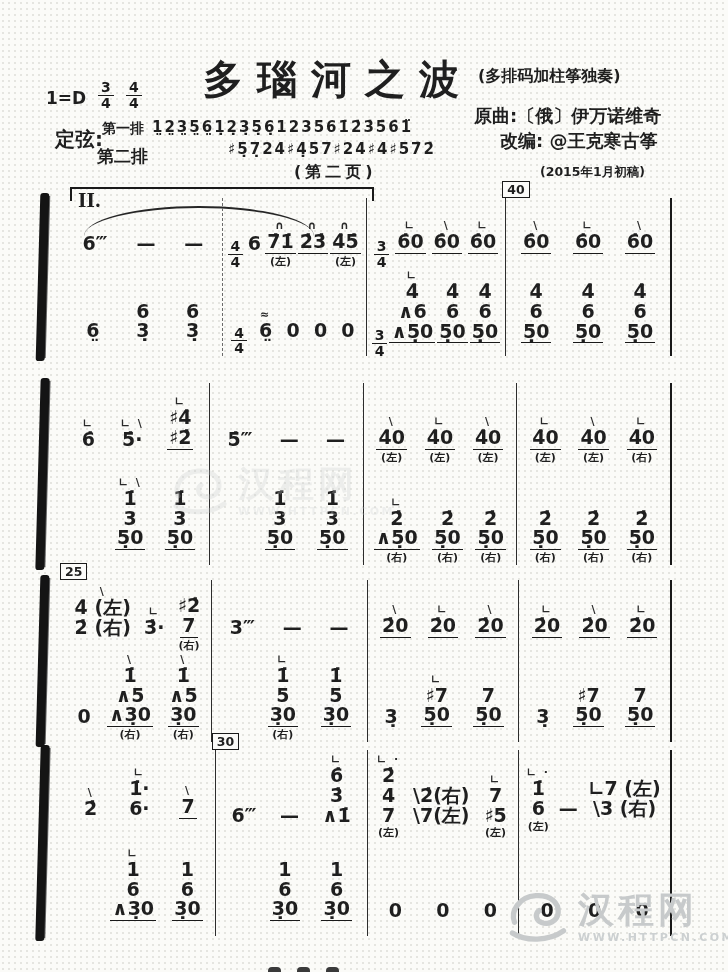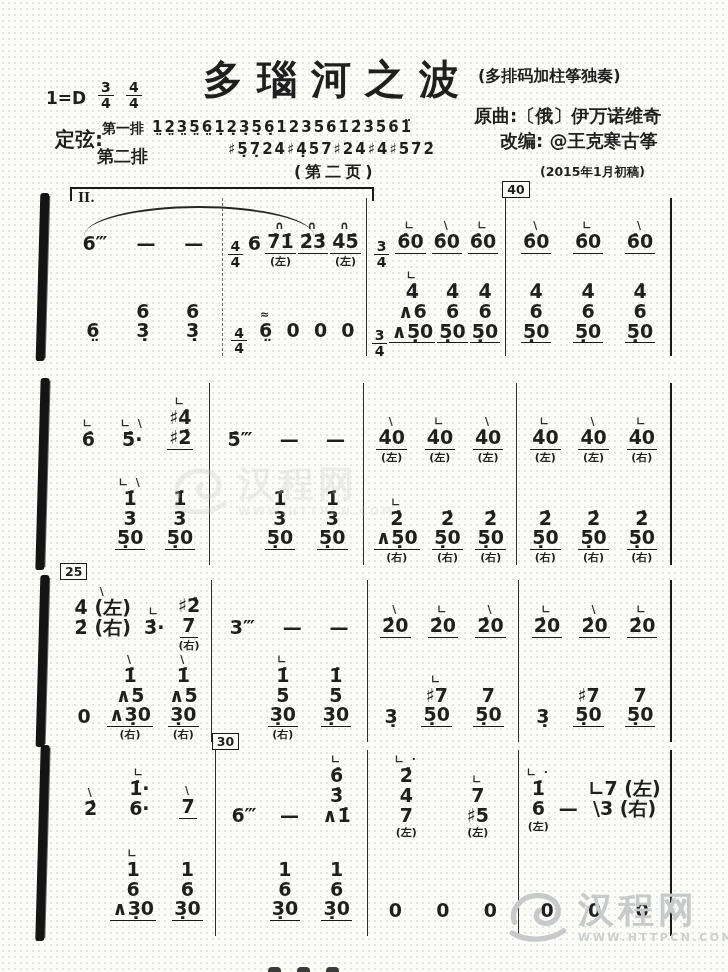--- a/index.html
+++ b/index.html
@@ -33,21 +33,21 @@
   .cell{display:flex;flex-direction:column;align-items:center;min-width:18px;}
   .tm{height:13px;font-size:11px;line-height:13px;letter-spacing:2px;color:#2a2a2a;font-weight:600;}
   .lines{display:flex;flex-direction:column;align-items:center;font-size:19px;font-weight:600;line-height:1.04;}
   .line{padding:0 2px;white-space:nowrap;}
   .line.ul{border-bottom:1.8px solid #1a1a1a;padding-bottom:1px;}
   .subl{height:15px;font-size:11px;line-height:15px;font-weight:600;white-space:nowrap;}
   .numbox{position:absolute;top:-17px;left:-4px;border:1.7px solid #1a1a1a;padding:0 4px;
     font-size:12.5px;font-weight:700;background:rgba(251,251,248,.92);line-height:15px;}
   .volta{position:absolute;top:-11px;left:6px;width:300px;height:12px;
     border-top:2px solid #1a1a1a;border-left:2px solid #1a1a1a;border-right:2px solid #1a1a1a;}
-  .volta-label{position:absolute;top:-8px;left:14px;font-size:13px;font-weight:700;font-family:"DejaVu Serif",serif;}
+  .volta-label{position:absolute;top:-8px;left:14px;font-size:18px;font-weight:700;font-family:"DejaVu Serif",serif;}
   .slur{position:absolute;top:8px;left:20px;width:230px;height:28px;
     border-top:2px solid #262626;border-radius:50% 50% 0 0/100% 100% 0 0;}
   
   .wm{display:flex;align-items:center;gap:6px;color:#c7cacb;}
   .wm .txt{display:flex;flex-direction:column;align-items:flex-start;line-height:1;}
   .wm .cjk{font-size:36px;font-weight:700;letter-spacing:4px;}
   .wm .url{font-size:11px;letter-spacing:2.5px;font-weight:600;margin-top:4px;color:#ccd0d1;}
   .wm.center{opacity:.28;}
   .cutoff{position:absolute;bottom:-4px;left:268px;display:flex;gap:16px;}
   .cutoff div{width:13px;height:9px;background:#3a3a3a;border-radius:4px 4px 0 0;}
@@ -858,20 +858,28 @@
             <div class="cell">
               <div class="tm">∟ ·</div>
               <div class="lines">
                 <div class="line">2̇</div>
                 <div class="line">4</div>
                 <div class="line">7</div>
               </div>
               <div class="subl">(左)</div>
             </div>
             <div class="cell">
+              <div class="tm">&nbsp;</div>
+              <div class="lines">
+                <div class="line">\2̇(右)</div>
+                <div class="line">\7(左)</div>
+              </div>
+              <div class="subl">&nbsp;</div>
+            </div>
+            <div class="cell">
               <div class="tm">∟</div>
               <div class="lines">
                 <div class="line">7</div>
                 <div class="line">♯5</div>
               </div>
               <div class="subl">(左)</div>
             </div>
           </div>
           <div class="staffrow lower">
             <div class="cell">

